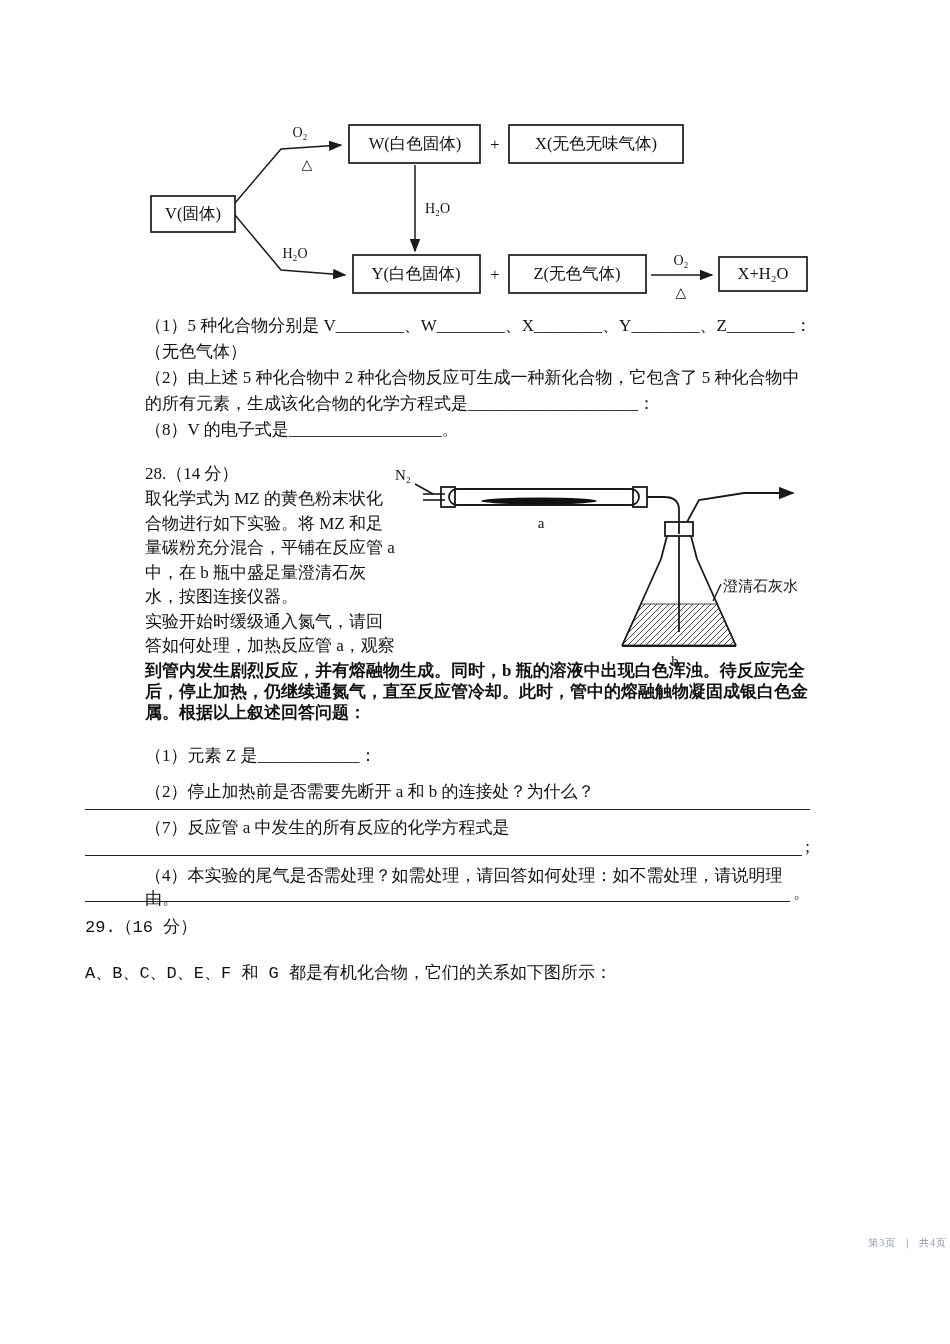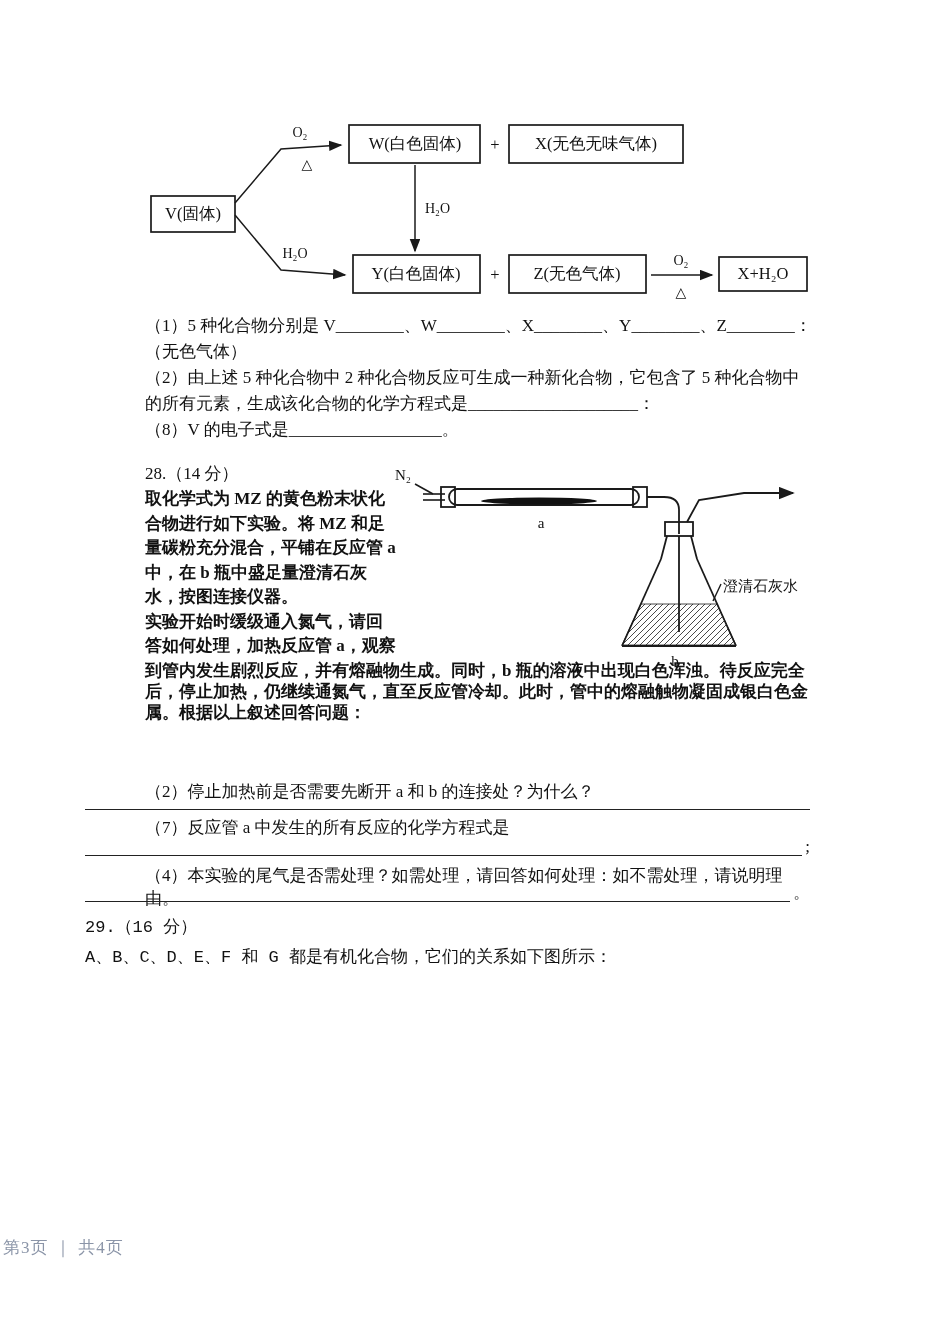--- a/index.html
+++ b/index.html
@@ -13,40 +13,40 @@
   .abs { position:absolute; }
   p { margin:0; }
 
   
   .q27 { position:absolute; left:145px; top:313px; width:668px; line-height:26px; }
   .q27 p { margin:0; }
 
   
   .q28 { position:absolute; left:85px; top:460px; width:725px; height:460px; }
   .q28 .qnum { position:absolute; left:60px; top:2px; }
-  .q28 .narrow { position:absolute; left:60px; top:27px; width:252px; line-height:24.5px;font-weight:bold; }
+  .q28 .narrow { position:absolute; left:60px; top:27px; width:252px; line-height:24.5px; }
   .q28 .apparatus { position:absolute; left:304px; top:4px; }
   .q28 .wide { position:absolute; left:60px; top:200px; width:668px; line-height:21px;font-weight:bold; }
   .q28 .p1 { position:absolute; left:60px; top:284px; }
   .q28 .p2 { position:absolute; left:60px; top:312px;margin-top:8px; }
   .q28 .p3 { position:absolute; left:60px; top:356px; }
   .q28 .p4 { position:absolute; left:60px; top:404px; }
   .ansline { position:absolute; left:0; width:725px; height:18px; display:flex; align-items:flex-end; }
   .ansline .rule { flex:1; height:17px; border-bottom:1.3px solid #222; }
   .ansline .tail { font-size:17px; line-height:19px; margin-left:3px; white-space:nowrap; }
   .al1 { top:332px; } .al2 { top:378px; } .al3 { top:424px; }
 
   
   .q29 { position:absolute; left:85px; top:915px; width:725px; line-height:26px;font-family:Liberation Mono, monospace; }
-  .q29 .intro { margin-top:4px; }
+  .q29 .intro { margin-top:20px; }
 
   
   .footer {
-    position:absolute; left:0; top:1236px; width:950px; text-align:left;
-    font-size:17px; color:#8b95a8; letter-spacing:1px;
+    position:absolute; left:0; top:1236px; width:950px; text-align:right;
+    font-size:10px; color:#8b95a8; letter-spacing:1px;
   }
   .footer span { padding:0 3px; }
 
   
   svg { display:block; }
   svg text { font-family:"Liberation Serif","DejaVu Serif",serif; fill:#111; }
   .boxtext { font-size:16.5px; }
   .cond { font-size:14px; }
   .small-label { font-size:15px; }
   .stroke { stroke:#1a1a1a; fill:none; }
@@ -152,20 +152,21 @@
       </g>
       <polygon points="252,140 328,140 347,181 233,181" fill="url(#hatch)" stroke="#1a1a1a" stroke-width="0.8"></polygon>
       <text class="small-label" x="286" y="202" text-anchor="middle">b</text>
 
       <line class="stroke" stroke-width="1.4" x1="332" y1="120" x2="324" y2="137"></line>
       <text class="small-label" x="334" y="127" text-anchor="start">澄清石灰水</text>
     </svg>
 
     <p class="wide">到管内发生剧烈反应，并有熔融物生成。同时，b 瓶的溶液中出现白色浑浊。待反应完全后，停止加热，仍继续通氮气，直至反应管冷却。此时，管中的熔融触物凝固成银白色金属。根据以上叙述回答问题：</p>
 
+    <p class="p1">（1）元素 Z 是____________：</p>
     <p class="p2">（2）停止加热前是否需要先断开 a 和 b 的连接处？为什么？</p>
 
     <div class="ansline al1">
       <span class="rule"></span>
     </div>
 
     <p class="p3">（7）反应管 a 中发生的所有反应的化学方程式是</p>
 
     <div class="ansline al2">
       <span class="rule"></span>

